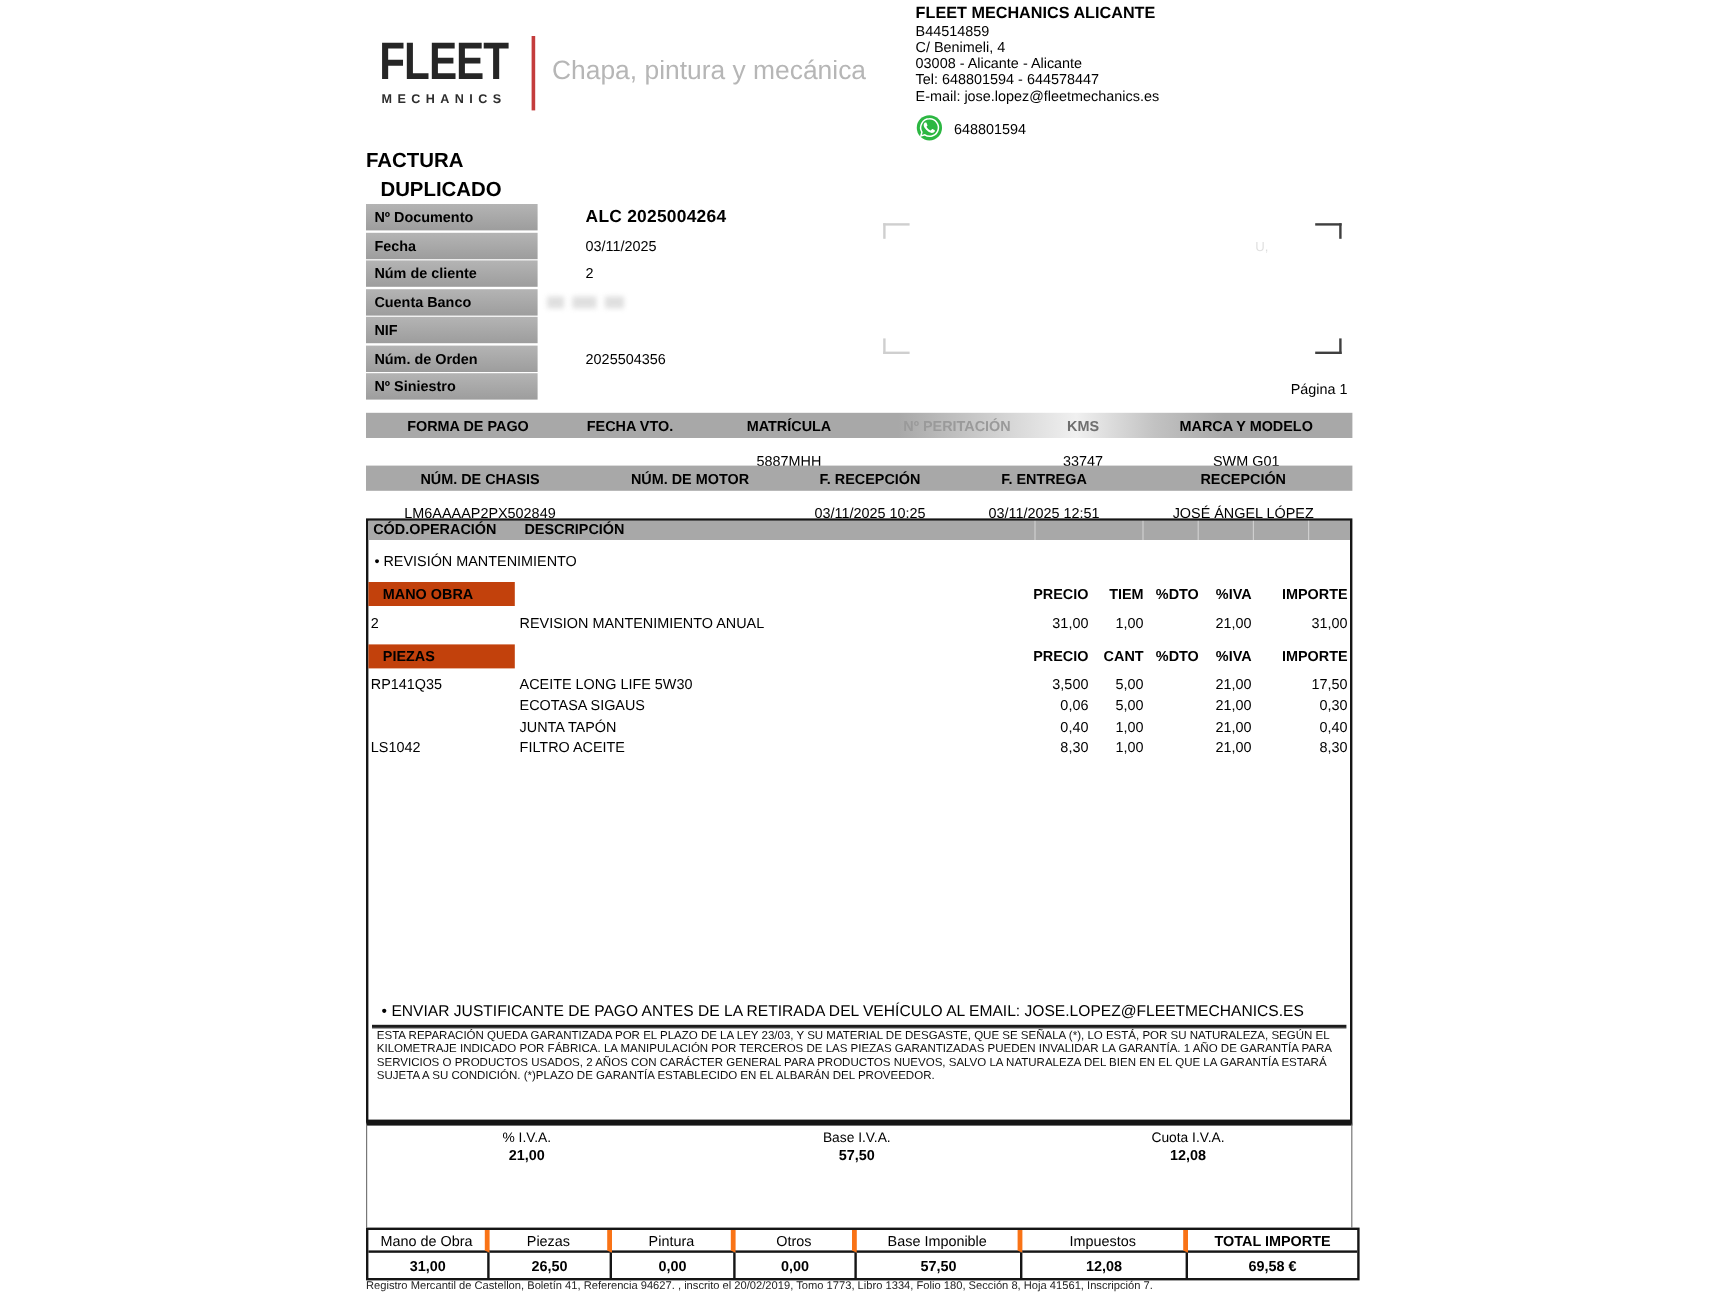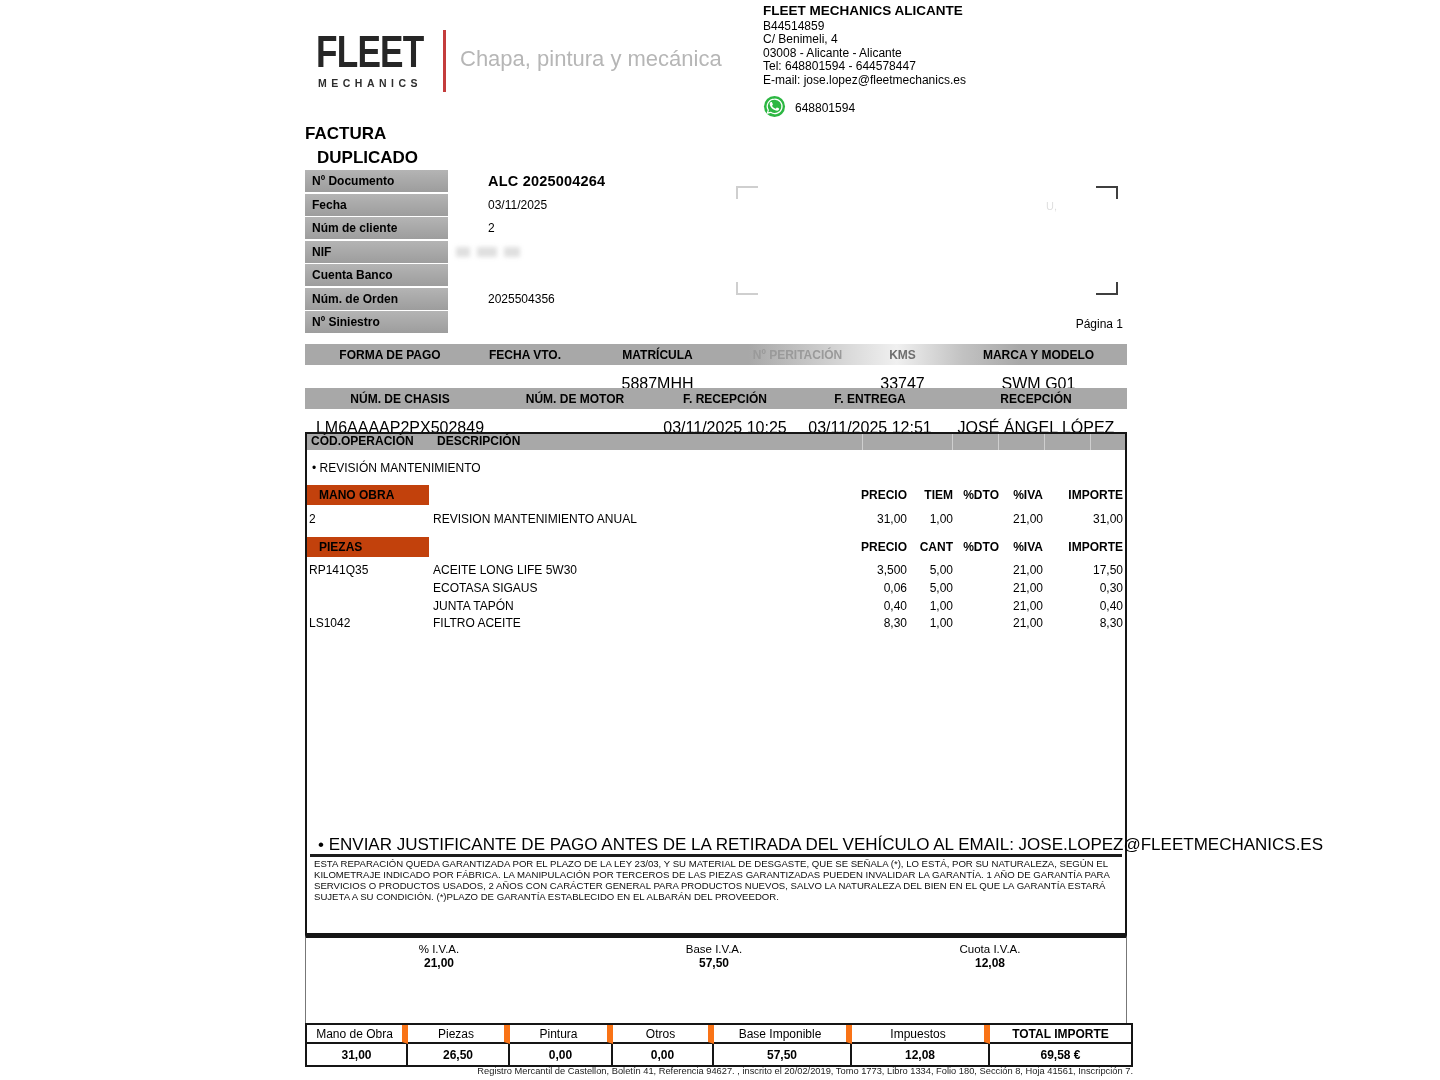--- a/index.html
+++ b/index.html
@@ -46,21 +46,21 @@
   .remnant { position:absolute; left:1046px; top:200px; font-size:11px; color:#000; opacity:.13; }
 
   .pagina { position:absolute; left:1003px; top:317px; width:120px; text-align:right; font-size:12px; }
 
   
   .vt { position:absolute; left:305px; width:822px; }
   .vt1 { top:344px; } .vt2 { top:388px; }
   .vthead { display:flex; height:21px; align-items:center; background:#a8a8a8;
             font-weight:700; font-size:12px; }
   .vt1 .vthead { background:linear-gradient(90deg,#a8a8a8 0%,#a8a8a8 54%,#d9d9d9 66%,#f0f0f0 72%,#c2c2c2 80%,#a8a8a8 87%); }
-  .vtvals { display:flex; height:37px; align-items:center; font-size:16px; }
+  .vtvals { display:flex; height:37px; align-items:center; font-size:12px; }
   .vthead > div, .vtvals > div { text-align:center; }
   .t1c1{width:170px}.t1c2{width:100px}.t1c3{width:165px}.t1c4{width:115px}.t1c5{width:95px}.t1c6{width:177px}
   .t2c1{width:190px}.t2c2{width:160px}.t2c3{width:140px}.t2c4{width:150px}.t2c5{width:182px}
   .hdr-faded { color:#9a9a9a; }
   .hdr-dim   { color:#6f6f6f; }
 
   
   .ibox { position:absolute; left:305px; top:432px; width:822px; height:503px;
           border:2px solid #151515; background:#fff; }
   .ihead { position:relative; display:flex; height:16px; align-items:flex-start;
@@ -75,42 +75,42 @@
   .irow .num { text-align:right; }
   .sechead { height:20px; margin-top:9px; font-size:12px; }
   .sechead .band { background:#c2410c; font-weight:700; height:20px; display:flex;
                    align-items:center; padding-left:12px; width:122px; }
   .sechead .colh { font-weight:700; text-align:right; }
   .itemrow { height:17.6px; }
   .itemrow.first { margin-top:5px; }
   .itemrow .code { padding-left:2px; }
 
   .notesblock { position:absolute; left:3px; right:3px; top:401px; }
-  .note { font-size:17px; padding-left:8px; height:16px; white-space:nowrap; }
+  .note { font-size:13px; padding-left:8px; height:16px; white-space:nowrap; }
   .sep  { margin-top:3px; height:3px; border-top:2px solid #1c1c1c; border-bottom:1px solid #1c1c1c; }
   .warranty { font-size:9.6px; line-height:10.9px; padding:2px 8px 0 4px; color:#0d0d0d; }
 
   
   .ivabox { position:absolute; left:305px; top:935px; width:822px; height:88px;
             border-top:3px solid #151515; border-left:1px solid #777; border-right:1px solid #777; }
   .ivacell { position:absolute; top:5px; width:140px; text-align:center; font-size:11.5px; }
   .ivacell .val { font-weight:700; font-size:12px; margin-top:1px; }
   .iva1 { left:63px; } .iva2 { left:338px; } .iva3 { left:614px; }
 
   
   .totals { position:absolute; left:305px; top:1023px; width:828px;
             border:2px solid #151515; display:grid;
             grid-template-columns:101px 102px 103px 101px 138px 138px 1fr; }
   .totals div { display:flex; align-items:center; justify-content:center; font-size:12px; }
-  .thc { height:19px; border-bottom:2px solid #151515; border-right:6px solid #f97316; }
+  .thc { height:19px; border-bottom:2px solid #151515; border-right:4px solid #f97316; }
   .thc.last { border-right:none; font-weight:700; }
   .tvc { height:21px; font-weight:700; border-right:2px solid #151515; }
   .tvc.last { border-right:none; }
 
-  .footer { position:absolute; left:305px; top:1066px; width:828px; text-align:right;
+  .footer { position:absolute; left:305px; top:1066px; width:828px; text-align:left;
             font-size:9.3px; color:#222; }
 </style>
 </head>
 <body>
 
 <div class="page">
 
   <div>
     <div class="logo-fleet">FLEET</div>
     <div class="logo-mech">MECHANICS</div>
@@ -147,25 +147,25 @@
     </div>
     <div class="dirow">
       <div class="dilabel">Fecha</div>
       <div class="divalue">03/11/2025</div>
     </div>
     <div class="dirow">
       <div class="dilabel">Núm de cliente</div>
       <div class="divalue">2</div>
     </div>
     <div class="dirow">
+      <div class="dilabel">Cuenta Banco</div>
+      <div class="divalue"></div>
+    </div>
+    <div class="dirow">
       <div class="dilabel">NIF</div>
-      <div class="divalue"></div>
-    </div>
-    <div class="dirow">
-      <div class="dilabel">Cuenta Banco</div>
       <div class="divalue"></div>
     </div>
     <div class="dirow">
       <div class="dilabel">Núm. de Orden</div>
       <div class="divalue">2025504356</div>
     </div>
     <div class="dirow">
       <div class="dilabel">Nº Siniestro</div>
       <div class="divalue"></div>
     </div>

